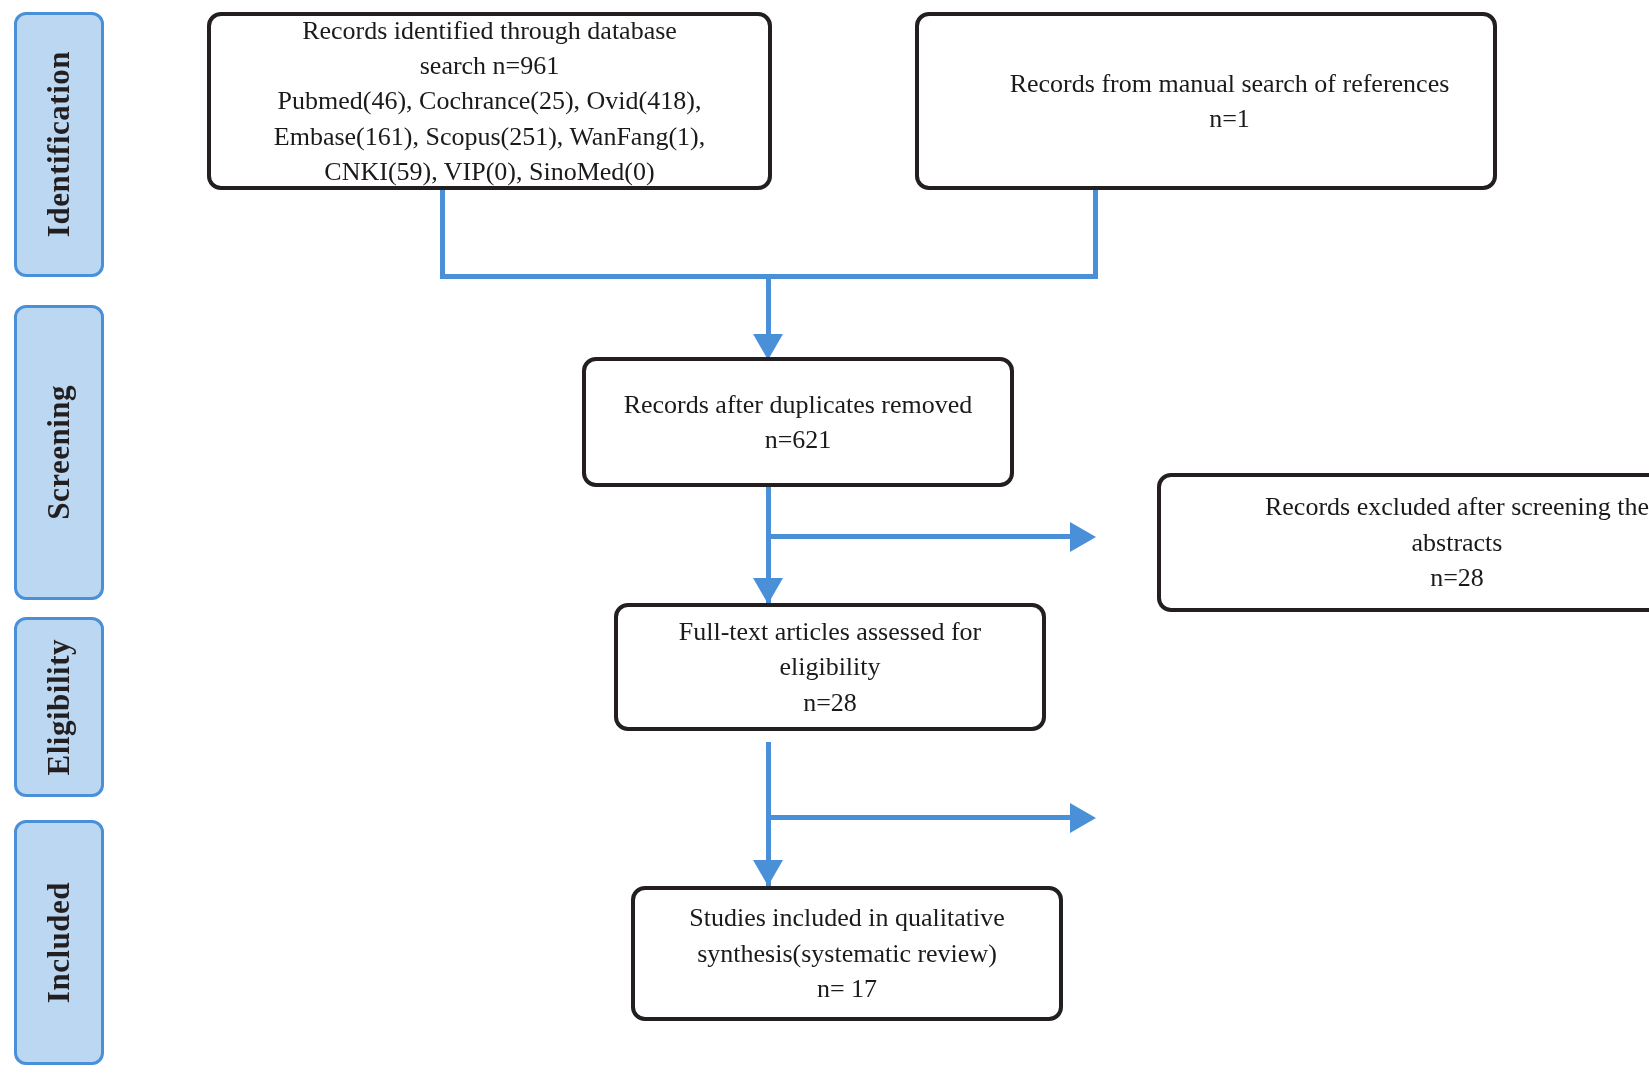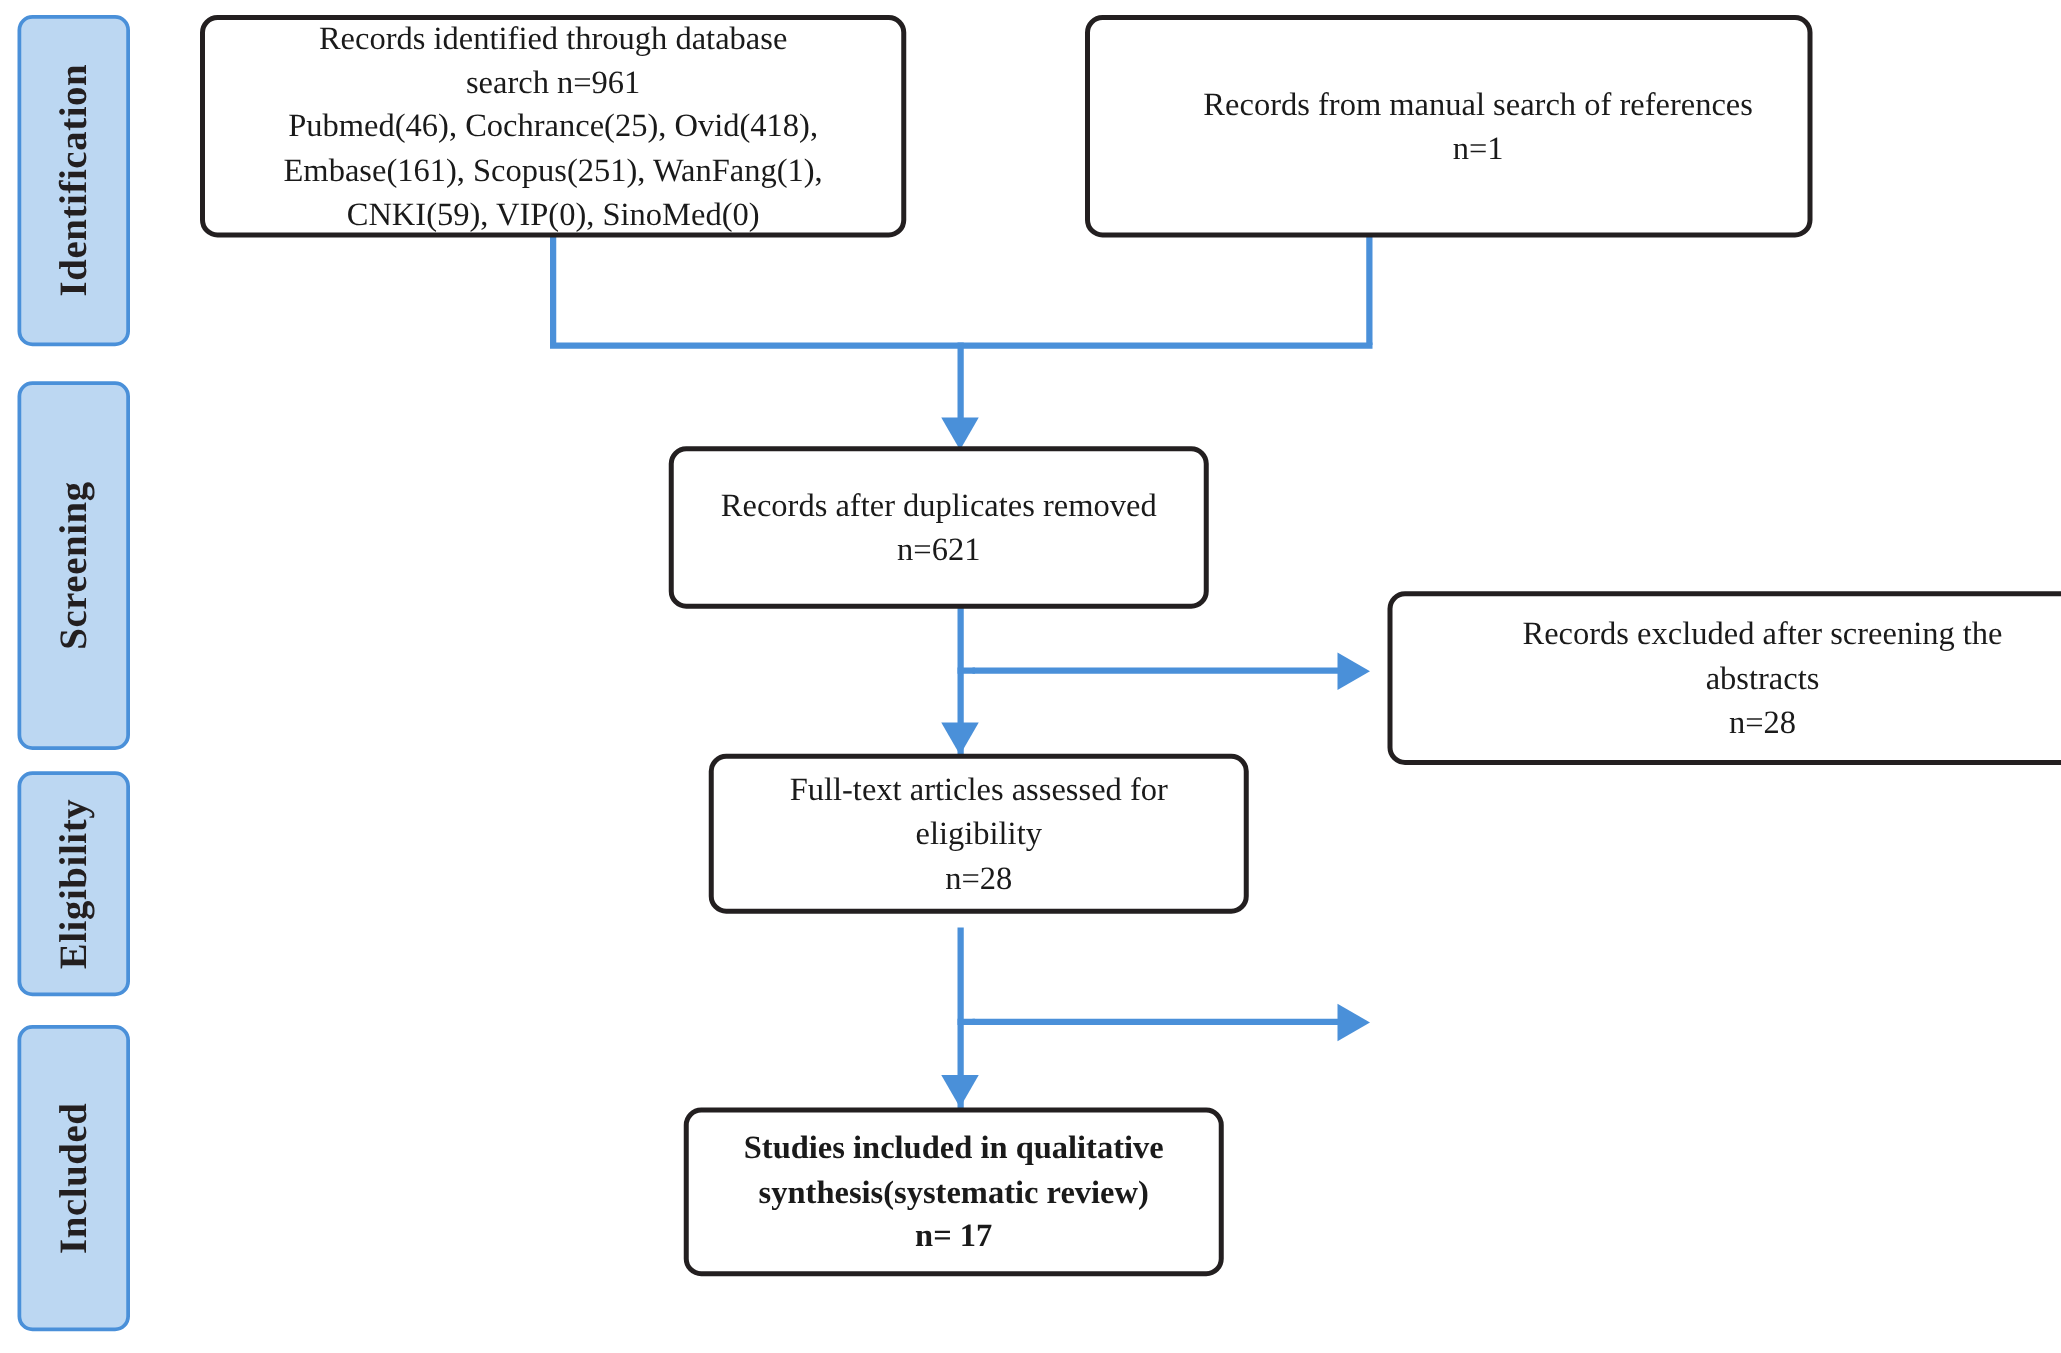--- a/index.html
+++ b/index.html
@@ -45,20 +45,21 @@
   .node {
     position: absolute;
     background: #ffffff;
     border: 4px solid #231f20;
     border-radius: 14px;
     box-sizing: border-box;
     display: flex;
     align-items: center;
     justify-content: center;
     text-align: center;
+    margin-left: 47px;
   }
   .node-text {
     font-family: "Liberation Serif", "DejaVu Serif", serif;
     font-size: 26px;
     line-height: 1.36;
     color: #1a1a1a;
     padding: 0 14px;
     white-space: pre-line;
   }
 
@@ -159,19 +160,19 @@
 n=28</div>
   </div>
 
   <div class="node" style="left:567px; top:603px; width:432px; height:128px;">
     <div class="node-text">Full-text articles assessed for
 eligibility
 n=28</div>
   </div>
 
 
-  <div class="node" style="left:547px; top:886px; width:432px; height:135px;font-weight:bold;">
+  <div class="node" style="left:584px; top:886px; width:432px; height:135px;">
     <div class="node-text">Studies included in qualitative
 synthesis(systematic review)
 n= 17</div>
   </div>
 
 </div>
 
 </body></html>

